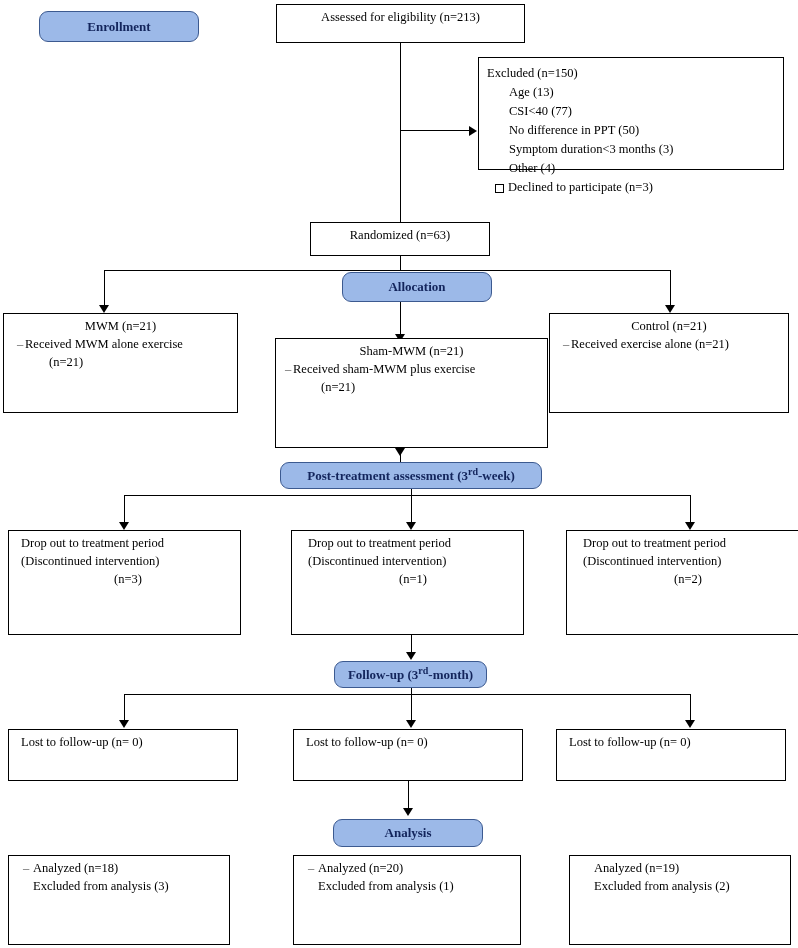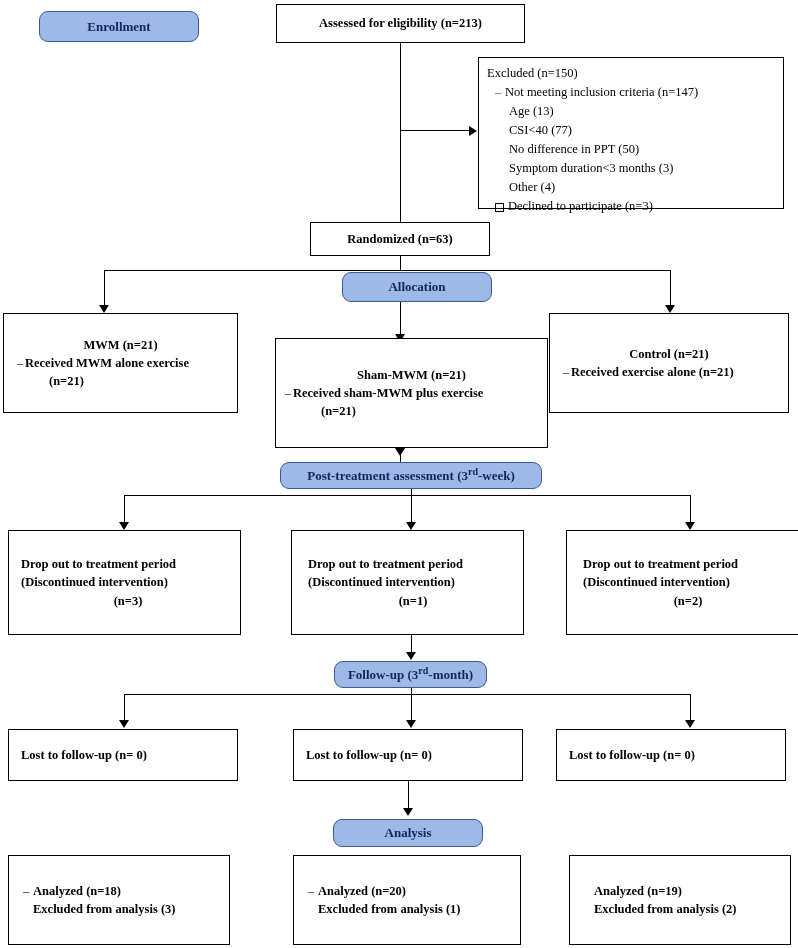--- a/index.html
+++ b/index.html
@@ -21,24 +21,23 @@
   .box {
     position: absolute;
     box-sizing: border-box;
     border: 1px solid #000000;
     background: #ffffff;
     font-size: 12.5px;
     line-height: 1.45;
     text-align: center;
     display: flex;
     flex-direction: column;
-    justify-content: center;
+    justify-content: flex-start;
     align-items: center;
     padding: 3px 5px;
-    font-weight: bold;
   }
   .box.left {
     text-align: left;
     align-items: flex-start;
   }
   .stage {
     position: absolute;
     box-sizing: border-box;
     background: #9cb9e8;
     border: 1px solid #3c5a90;
@@ -115,23 +114,22 @@
   <div class="box" style="left:276px; top:4px; width:249px; height:39px;">
     <span>Assessed for eligibility (n=213)</span>
   </div>
 
   <div class="line vline" style="left:400px; top:43px; height:185px;"></div>
   <div class="arrow down" style="left:395px; top:222px;"></div>
 
   <div class="line hline" style="left:400px; top:130px; width:70px;"></div>
   <div class="arrow right" style="left:469px; top:126px;"></div>
 
-  <div class="excluded-list" style="left:478px; top:57px; width:306px; height:152px;">
+  <div class="excluded-list" style="left:478px; top:57px; width:306px; height:113px;">
     <span class="line-row">Excluded (n=150)</span>
-    <span class="line-row lvl1"><span class="dash">–</span><span>Not meeting inclusion criteria (n=147)</span></span>
     <span class="line-row lvl2">Age (13)</span>
     <span class="line-row lvl2">CSI&lt;40 (77)</span>
     <span class="line-row lvl2">No difference in PPT (50)</span>
     <span class="line-row lvl2">Symptom duration&lt;3 months (3)</span>
     <span class="line-row lvl2">Other (4)</span>
     <span class="line-row lvl1"><span class="smallsq"></span><span>Declined to participate (n=3)</span></span>
   </div>
 
   <div class="box" style="left:310px; top:222px; width:180px; height:34px;">
     <span>Randomized (n=63)</span>

